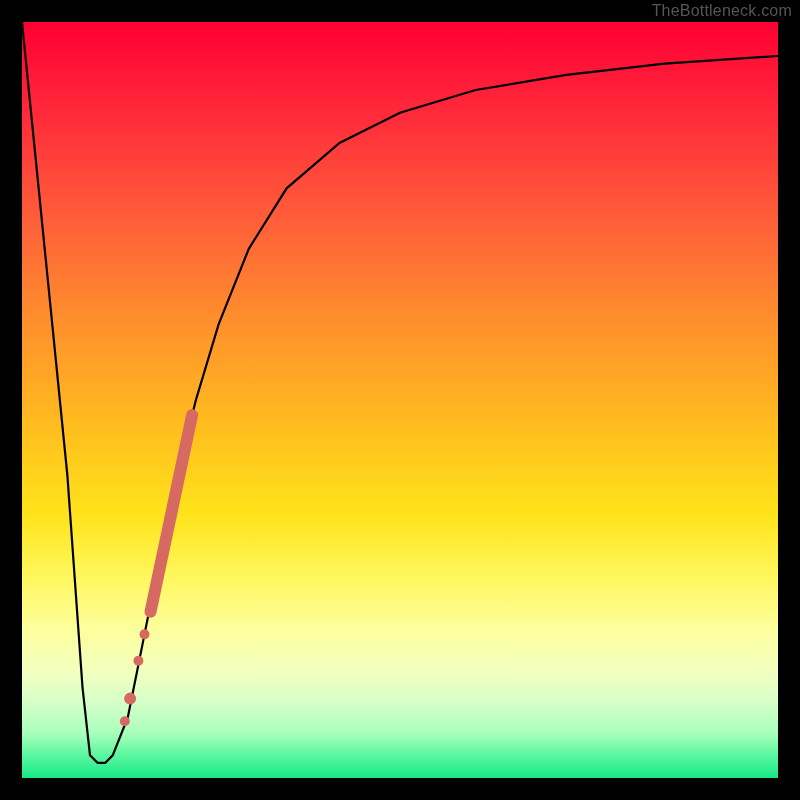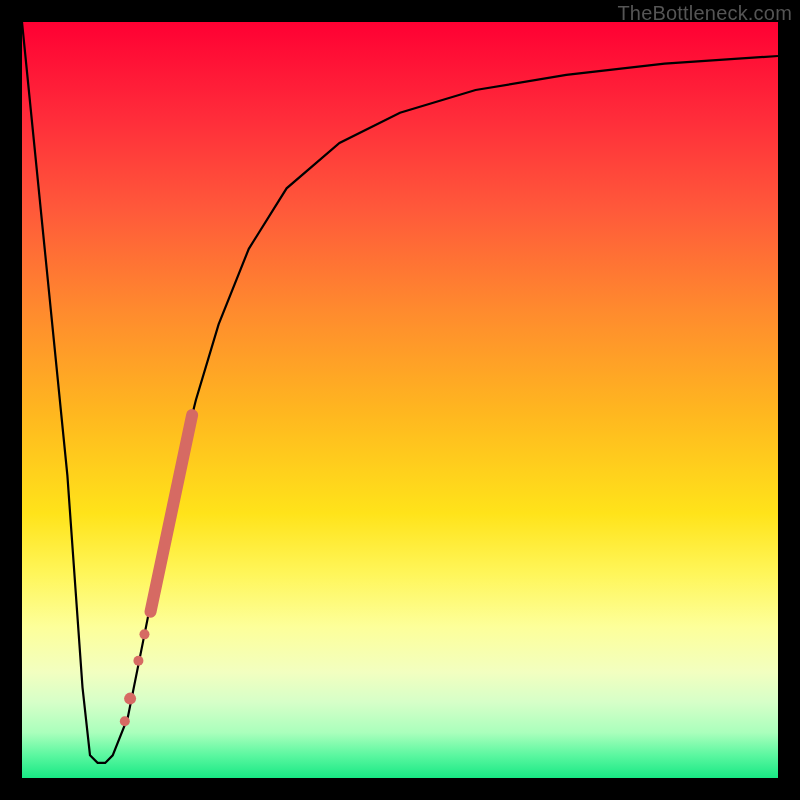--- a/index.html
+++ b/index.html
@@ -42,21 +42,21 @@
       #aaffbc 94%,
       #5bf7a0 97%,
       #18e884 100%
     );
   }
   .watermark {
     position: absolute;
     top: 2px;
     right: 8px;
     color: #555;
-    font-size: 20px;
+    font-size: 16px;
     font-weight: 400;
     letter-spacing: 0.2px;
     user-select: none;
   }
   svg.curve {
     position: absolute;
     left: 0; top: 0;
     width: 756px;
     height: 756px;
   }

